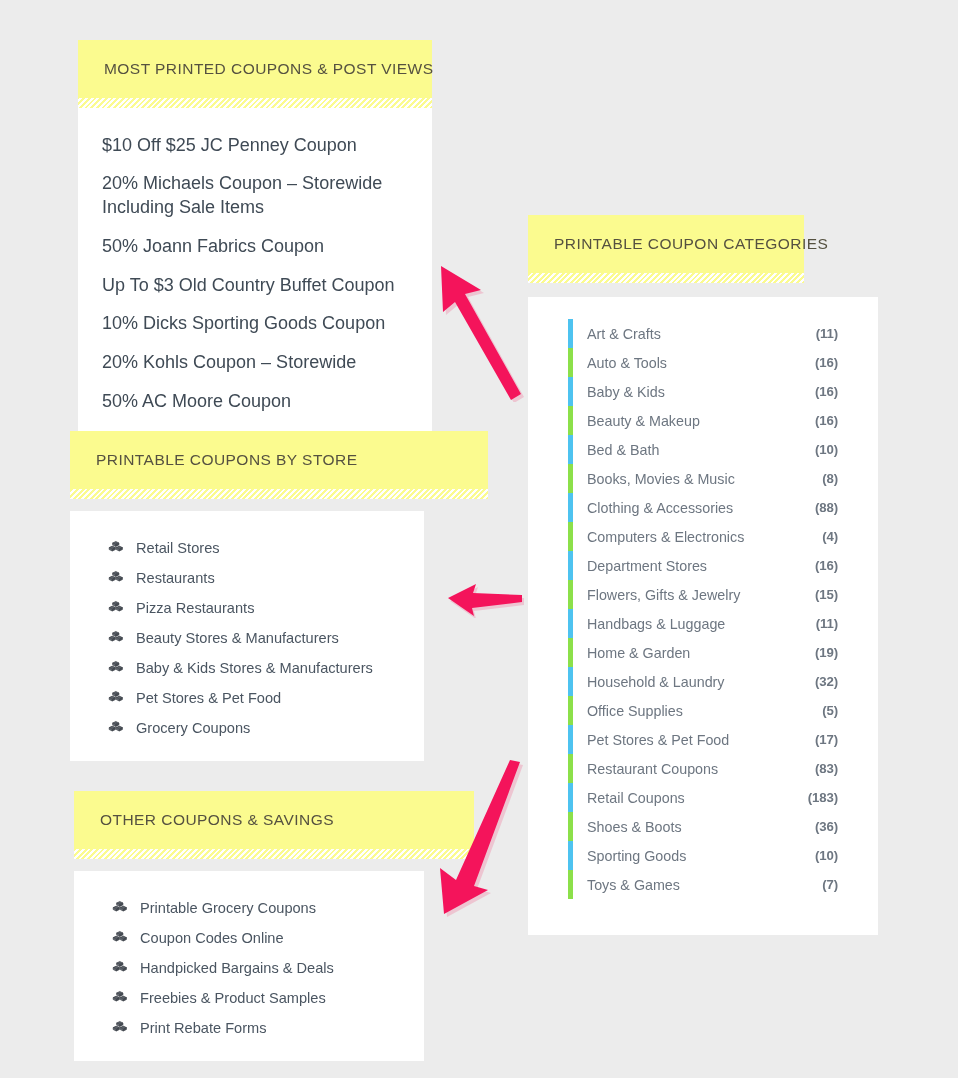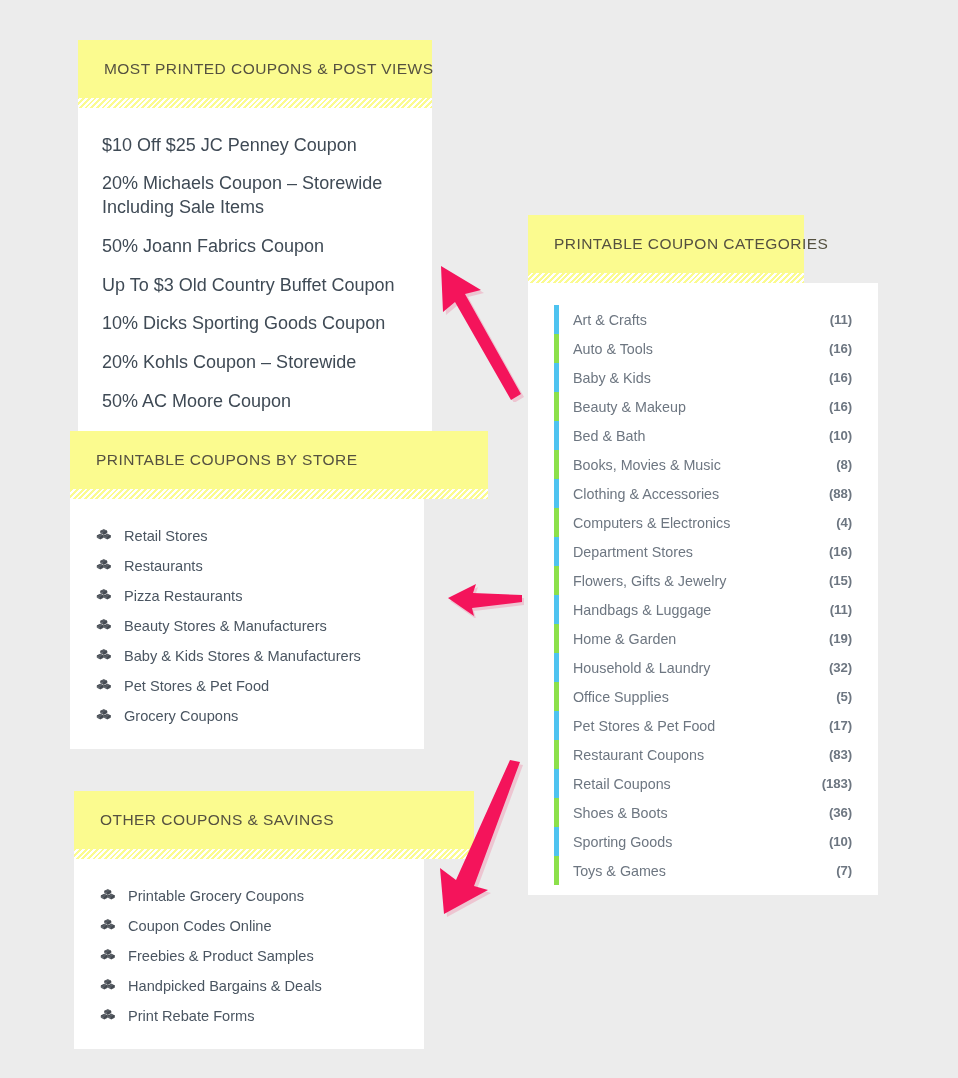--- a/index.html
+++ b/index.html
@@ -56,43 +56,43 @@
   .plain-list li {
     font-size: 18px;
     line-height: 1.32;
     color: #3f4a55;
     padding: 7.5px 0;
   }
 
   
   .icon-list {
     list-style: none;
-    margin: 0;
+    margin: 12px;
     padding: 22px 8px 18px 26px;
   }
   .icon-list li {
     display: flex;
     align-items: center;
     padding: 7px 0;
     font-size: 14.6px;
     color: #4a5561;
   }
   .blocks-icon {
     width: 16px;
     height: 16px;
     margin-right: 12px;
     flex: 0 0 16px;
     display: block;
   }
 
   
   .cat-list {
     list-style: none;
-    margin: 0;
-    padding: 22px 26px 10px 26px;
+    margin: 14px;
+    padding: 22px 26px 36px 26px;
   }
   .cat-list li {
     display: flex;
     align-items: center;
     height: 29px;
     font-size: 14.3px;
     color: #6d7681;
     position: relative;
     padding-left: 19px;
   }
@@ -312,37 +312,37 @@
             <path d="M1.2 7.6 L1.2 9.5 L4.3 11.0 L4.3 9.1 Z" fill="#6f757d"></path>
             <path d="M7.4 7.6 L7.4 9.5 L4.3 11.0 L4.3 9.1 Z" fill="#474d55"></path>
             <path d="M8.2 7.6 L11.3 6.1 L14.4 7.6 L11.3 9.1 Z"></path>
             <path d="M8.2 7.6 L8.2 9.5 L11.3 11.0 L11.3 9.1 Z" fill="#6f757d"></path>
             <path d="M14.4 7.6 L14.4 9.5 L11.3 11.0 L11.3 9.1 Z" fill="#474d55"></path>
             <path d="M4.7 3.0 L7.8 1.5 L10.9 3.0 L7.8 4.5 Z"></path>
             <path d="M4.7 3.0 L4.7 4.9 L7.8 6.4 L7.8 4.5 Z" fill="#6f757d"></path>
             <path d="M10.9 3.0 L10.9 4.9 L7.8 6.4 L7.8 4.5 Z" fill="#474d55"></path>
           </g>
         </svg>
+        <span>Handpicked Bargains &amp; Deals</span>
+      </li>
+      <li>
+        <svg class="blocks-icon" viewBox="0 0 16 16">
+          <g fill="#5a6068" stroke="#3c4148" stroke-width="0.7">
+            <path d="M1.2 7.6 L4.3 6.1 L7.4 7.6 L4.3 9.1 Z"></path>
+            <path d="M1.2 7.6 L1.2 9.5 L4.3 11.0 L4.3 9.1 Z" fill="#6f757d"></path>
+            <path d="M7.4 7.6 L7.4 9.5 L4.3 11.0 L4.3 9.1 Z" fill="#474d55"></path>
+            <path d="M8.2 7.6 L11.3 6.1 L14.4 7.6 L11.3 9.1 Z"></path>
+            <path d="M8.2 7.6 L8.2 9.5 L11.3 11.0 L11.3 9.1 Z" fill="#6f757d"></path>
+            <path d="M14.4 7.6 L14.4 9.5 L11.3 11.0 L11.3 9.1 Z" fill="#474d55"></path>
+            <path d="M4.7 3.0 L7.8 1.5 L10.9 3.0 L7.8 4.5 Z"></path>
+            <path d="M4.7 3.0 L4.7 4.9 L7.8 6.4 L7.8 4.5 Z" fill="#6f757d"></path>
+            <path d="M10.9 3.0 L10.9 4.9 L7.8 6.4 L7.8 4.5 Z" fill="#474d55"></path>
+          </g>
+        </svg>
         <span>Freebies &amp; Product Samples</span>
-      </li>
-      <li>
-        <svg class="blocks-icon" viewBox="0 0 16 16">
-          <g fill="#5a6068" stroke="#3c4148" stroke-width="0.7">
-            <path d="M1.2 7.6 L4.3 6.1 L7.4 7.6 L4.3 9.1 Z"></path>
-            <path d="M1.2 7.6 L1.2 9.5 L4.3 11.0 L4.3 9.1 Z" fill="#6f757d"></path>
-            <path d="M7.4 7.6 L7.4 9.5 L4.3 11.0 L4.3 9.1 Z" fill="#474d55"></path>
-            <path d="M8.2 7.6 L11.3 6.1 L14.4 7.6 L11.3 9.1 Z"></path>
-            <path d="M8.2 7.6 L8.2 9.5 L11.3 11.0 L11.3 9.1 Z" fill="#6f757d"></path>
-            <path d="M14.4 7.6 L14.4 9.5 L11.3 11.0 L11.3 9.1 Z" fill="#474d55"></path>
-            <path d="M4.7 3.0 L7.8 1.5 L10.9 3.0 L7.8 4.5 Z"></path>
-            <path d="M4.7 3.0 L4.7 4.9 L7.8 6.4 L7.8 4.5 Z" fill="#6f757d"></path>
-            <path d="M10.9 3.0 L10.9 4.9 L7.8 6.4 L7.8 4.5 Z" fill="#474d55"></path>
-          </g>
-        </svg>
-        <span>Handpicked Bargains &amp; Deals</span>
       </li>
       <li>
         <svg class="blocks-icon" viewBox="0 0 16 16">
           <g fill="#5a6068" stroke="#3c4148" stroke-width="0.7">
             <path d="M1.2 7.6 L4.3 6.1 L7.4 7.6 L4.3 9.1 Z"></path>
             <path d="M1.2 7.6 L1.2 9.5 L4.3 11.0 L4.3 9.1 Z" fill="#6f757d"></path>
             <path d="M7.4 7.6 L7.4 9.5 L4.3 11.0 L4.3 9.1 Z" fill="#474d55"></path>
             <path d="M8.2 7.6 L11.3 6.1 L14.4 7.6 L11.3 9.1 Z"></path>
             <path d="M8.2 7.6 L8.2 9.5 L11.3 11.0 L11.3 9.1 Z" fill="#6f757d"></path>
             <path d="M14.4 7.6 L14.4 9.5 L11.3 11.0 L11.3 9.1 Z" fill="#474d55"></path>

